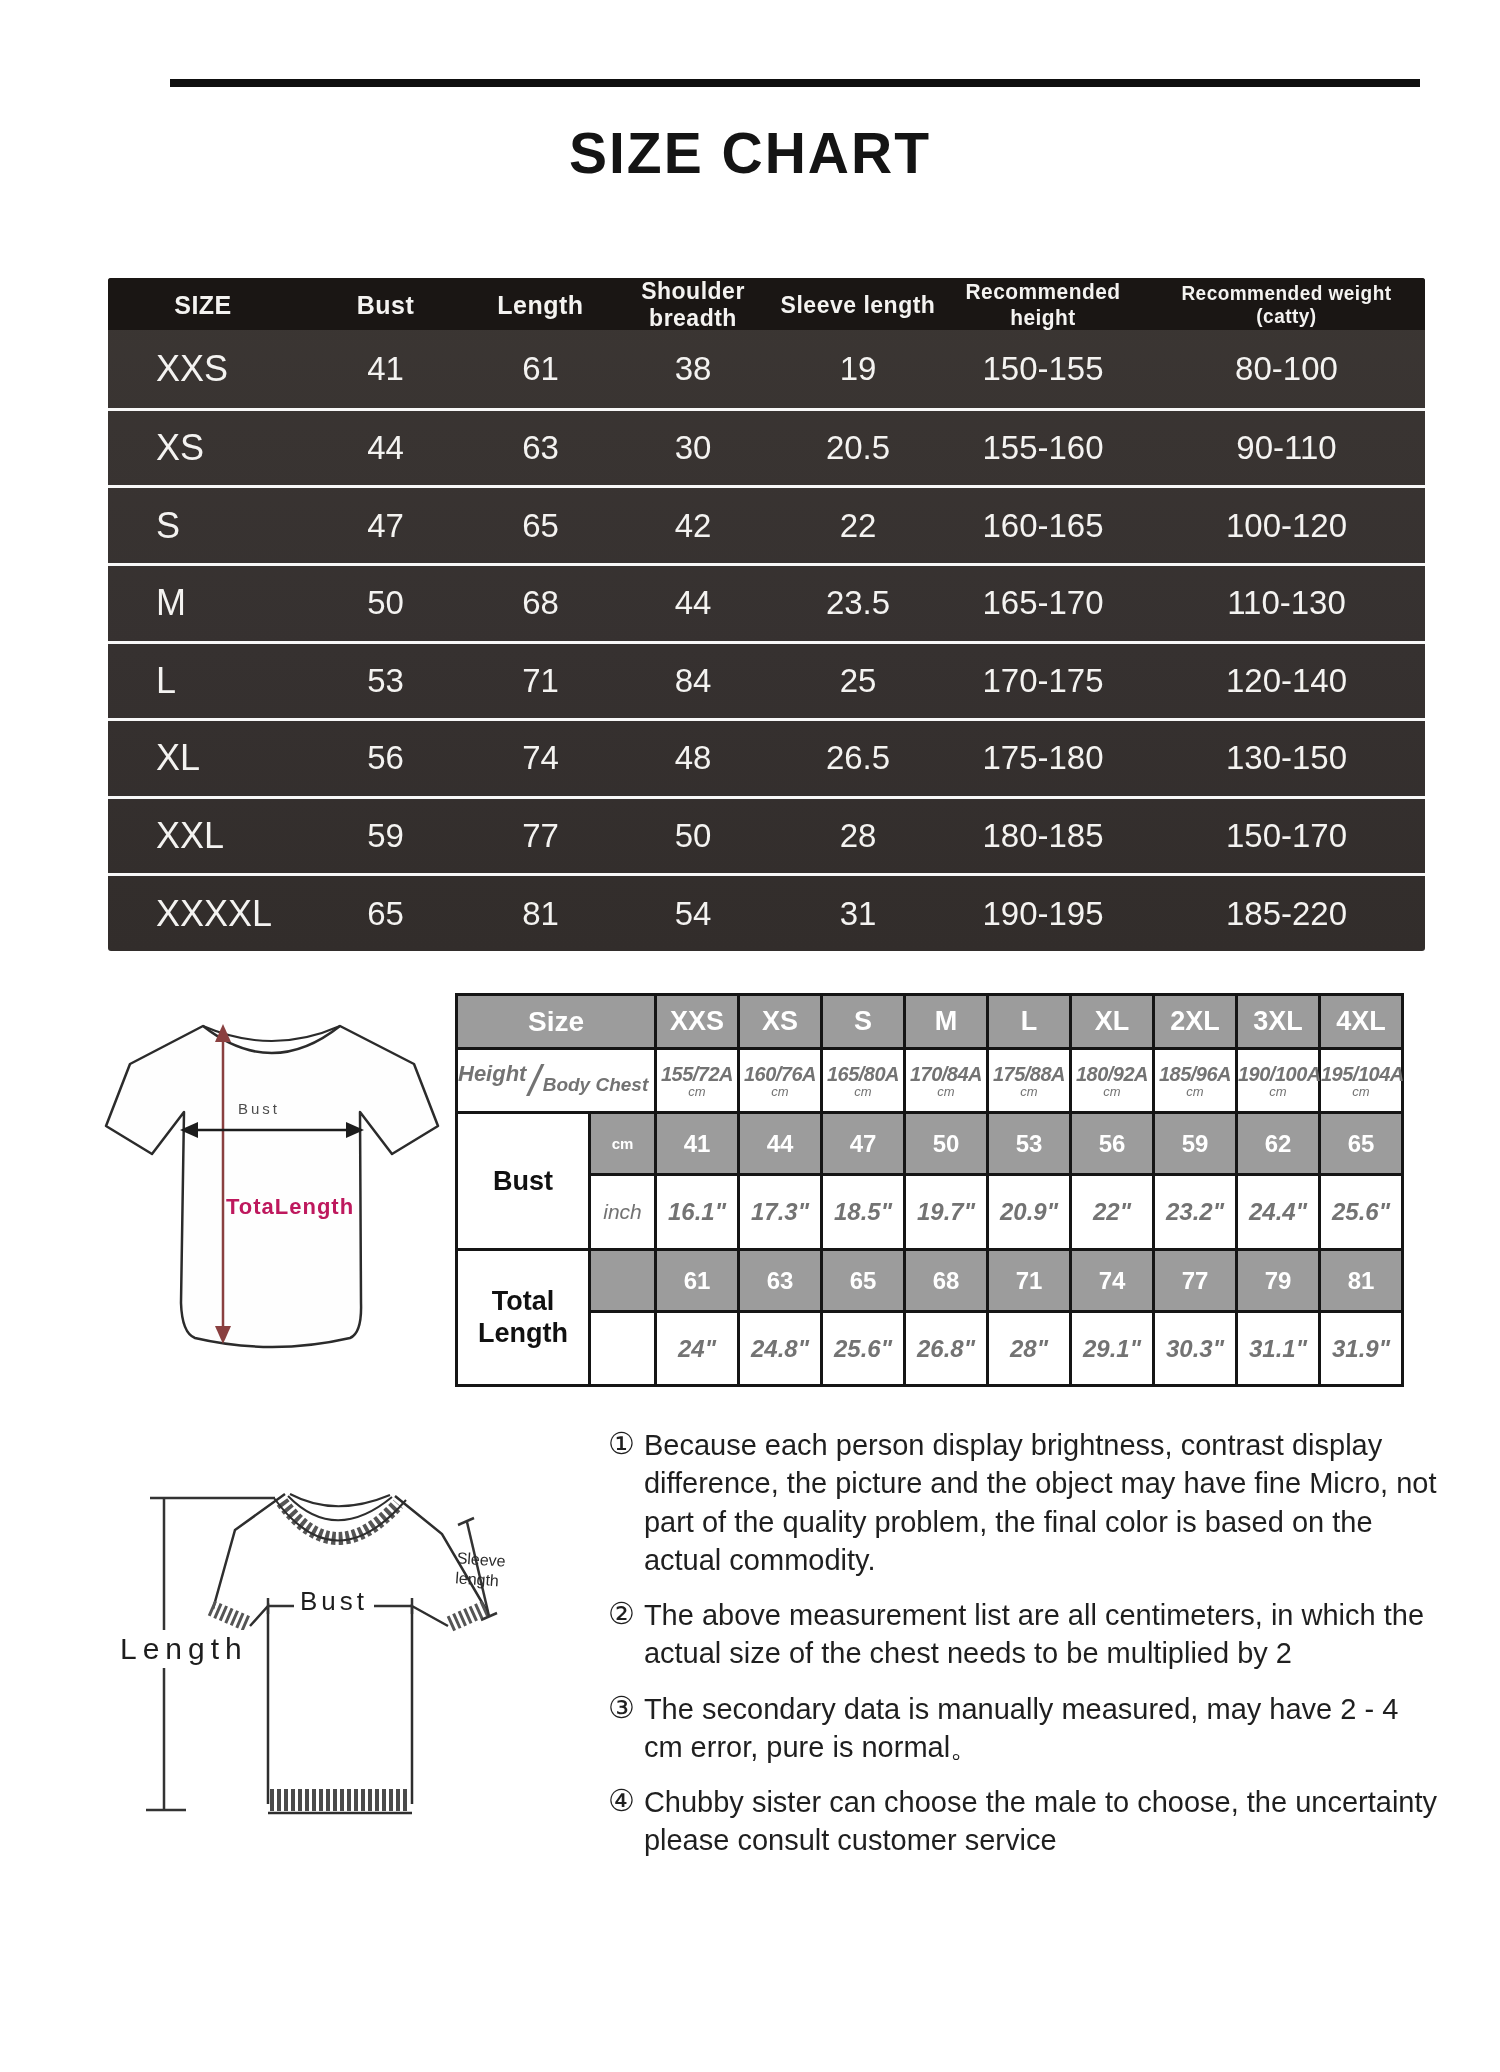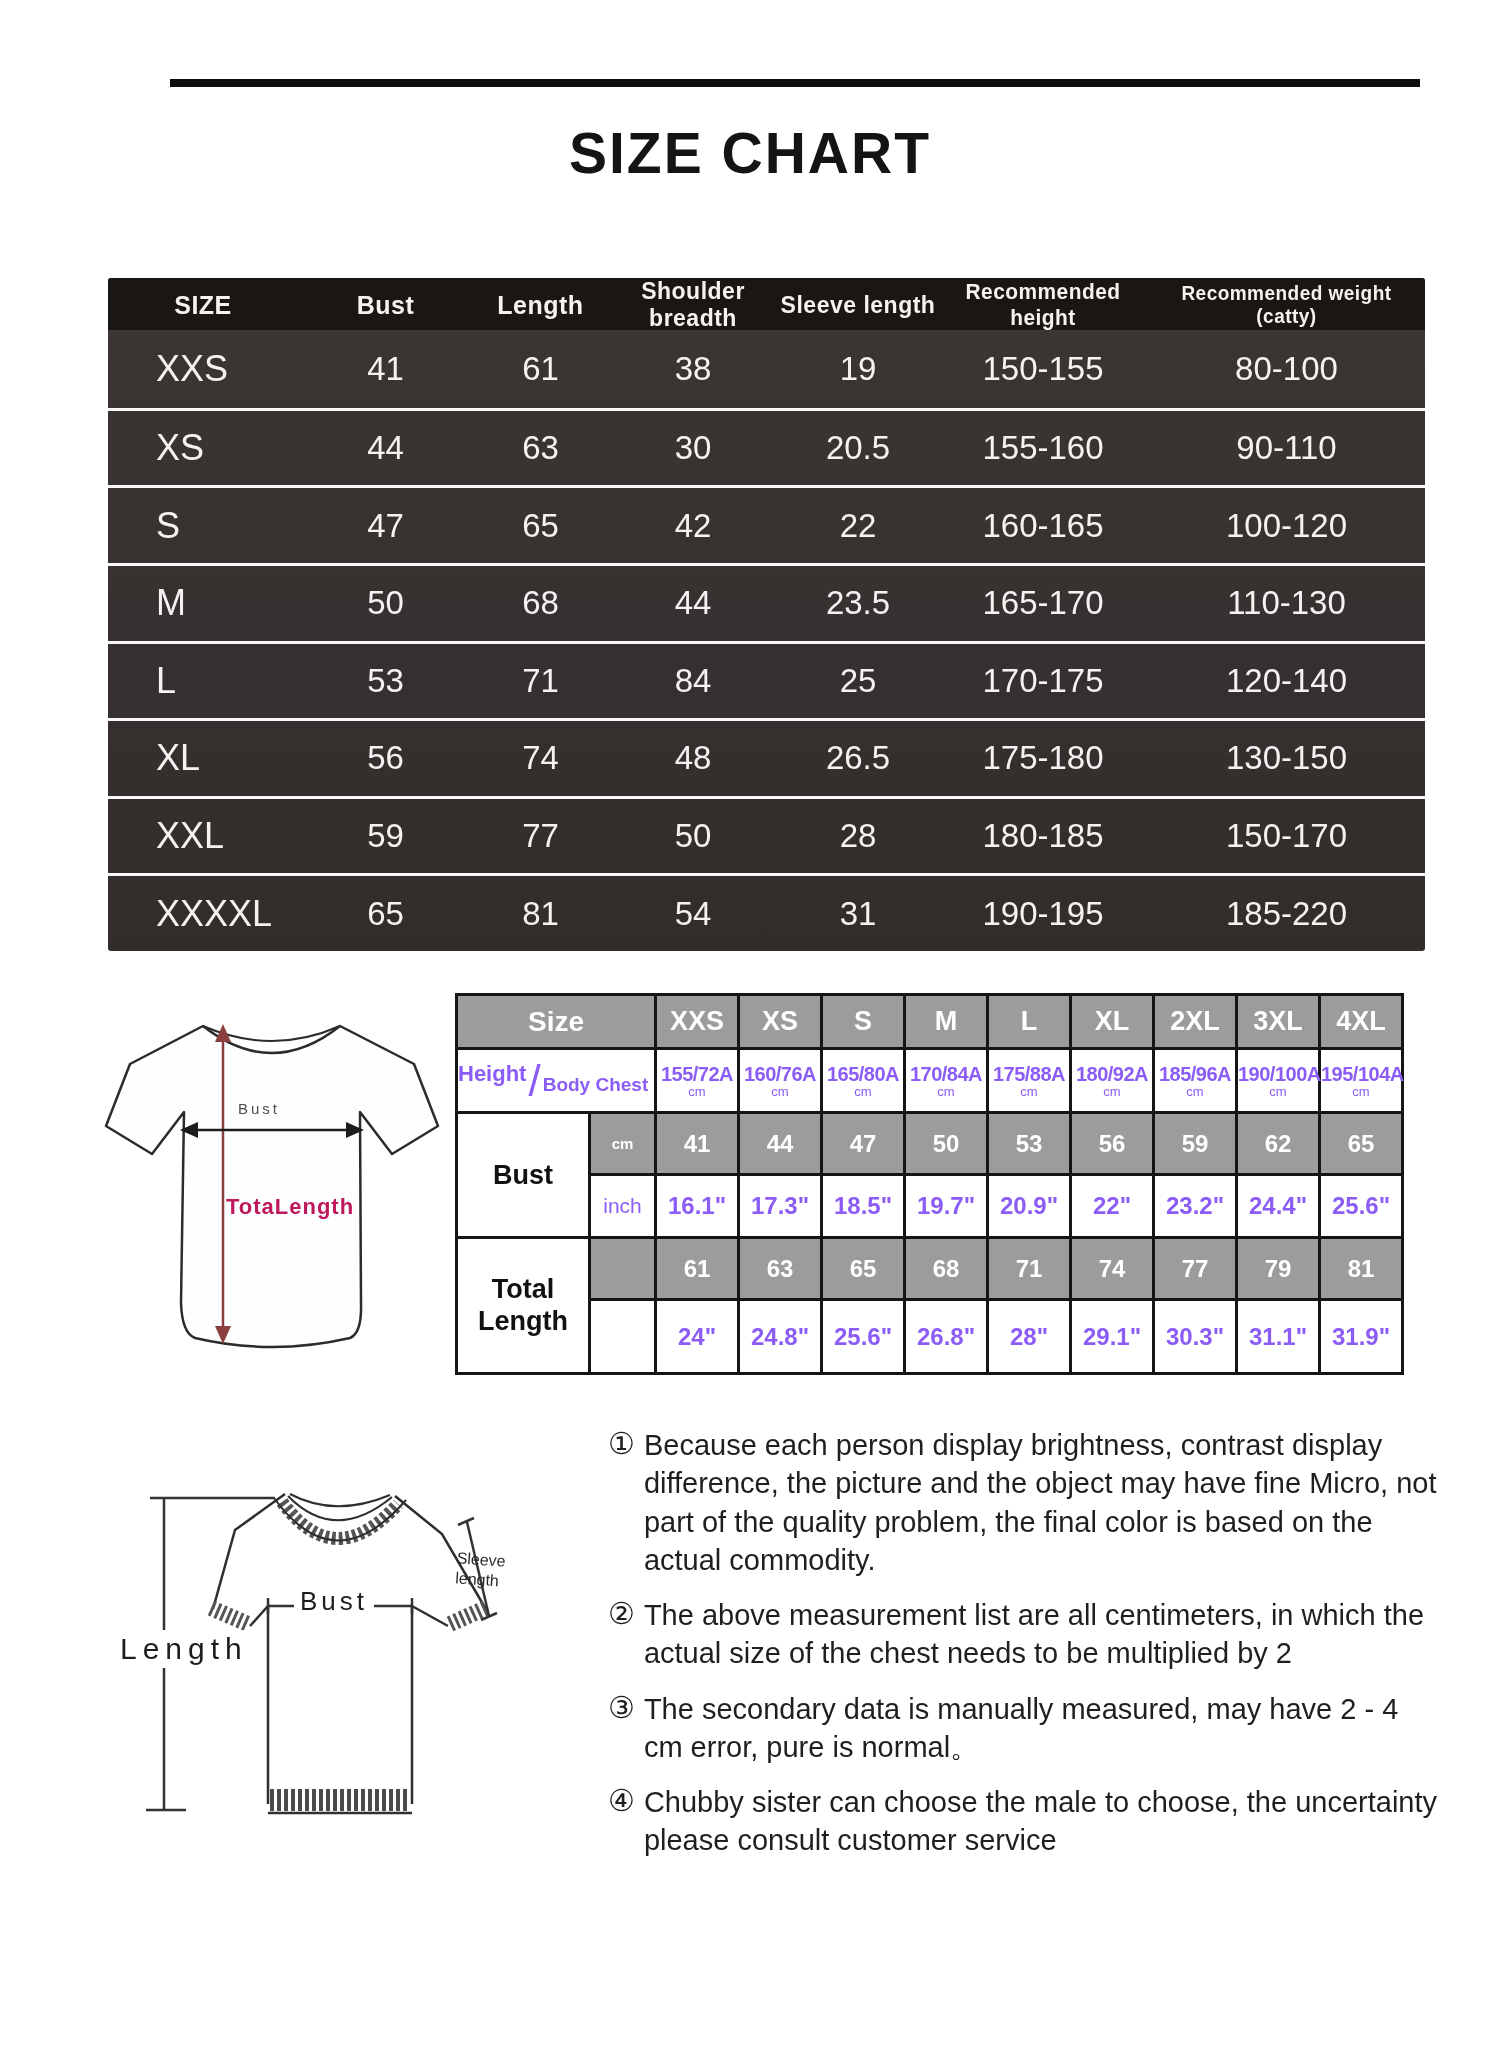--- a/index.html
+++ b/index.html
@@ -30,34 +30,34 @@
   
   .shirt1 { position:absolute; left:100px; top:990px; width:345px; height:380px; }
   .shirt1 svg { position:absolute; left:0; top:0; }
   .s1-bust { position:absolute; left:138px; top:102px; font-size:15px; letter-spacing:3px; color:#4d4d4d; }
   .s1-len  { position:absolute; left:126px; top:196px; font-size:22px; font-weight:bold; color:#be185d; letter-spacing:1px; }
 
   
   table.detail { position:absolute; left:455px; top:985px; width:946px; border-collapse:collapse; table-layout:fixed; }
   table.detail td { border:3px solid #151515; text-align:center; vertical-align:middle; padding:0; }
   td.g { background:#9c9c9c; color:#ffffff; }
-  td.w { background:#ffffff; color:#8b5cf6; }
+  td.w { background:#ffffff; color:#737373;font-style:italic; }
   td.szh { font-size:27px; font-weight:bold; height:54px; }
   td.lbl-size { font-size:28px; font-weight:bold; }
   td.hv { height:64px; text-align:left; padding:4px 2px 2px 7px; }
   .hvv { display:block; font-size:20px; font-weight:bold; letter-spacing:-0.5px; }
   .hvu { display:block; font-size:13px; margin-top:-2px; }
   td.hb-label { text-align:left; padding-left:8px; }
   .hb-wrap { display:flex; align-items:center; justify-content:flex-start; }
   .hb-top { font-size:22px; font-weight:bold; align-self:flex-start; }
   .hb-slash { font-size:44px; font-weight:300; margin:0 2px; line-height:0.9; }
   .hb-bot { font-size:19px; font-weight:bold; align-self:flex-end; padding-bottom:4px; }
   td.lbl { font-size:27px; font-weight:bold; background:#fff; color:#111; }
   td.unit-cm { font-size:15px; font-weight:bold; height:62px; }
-  td.unit-inch { font-size:21px; height:63px; }
+  td.unit-inch { font-size:21px; height:75px; }
   td.cmv { font-size:24px; font-weight:bold; }
   td.inv { font-size:24px; font-weight:bold; }
   tr.r6 td { height:74px; }
   .lbl span { display:block; line-height:1.15; }
 
   
   .warm { position:absolute; left:608px; top:1418px; width:832px; }
   .warm h2 { font-size:45px; font-weight:bold; color:#a23325; letter-spacing:1px; margin-bottom:28px; }
   .tip { display:flex; align-items:flex-start; margin-bottom:17px; color:#1f1f1f; }
   .tnum { font-size:30px; line-height:1.2; margin-right:9px; flex:0 0 auto; }

